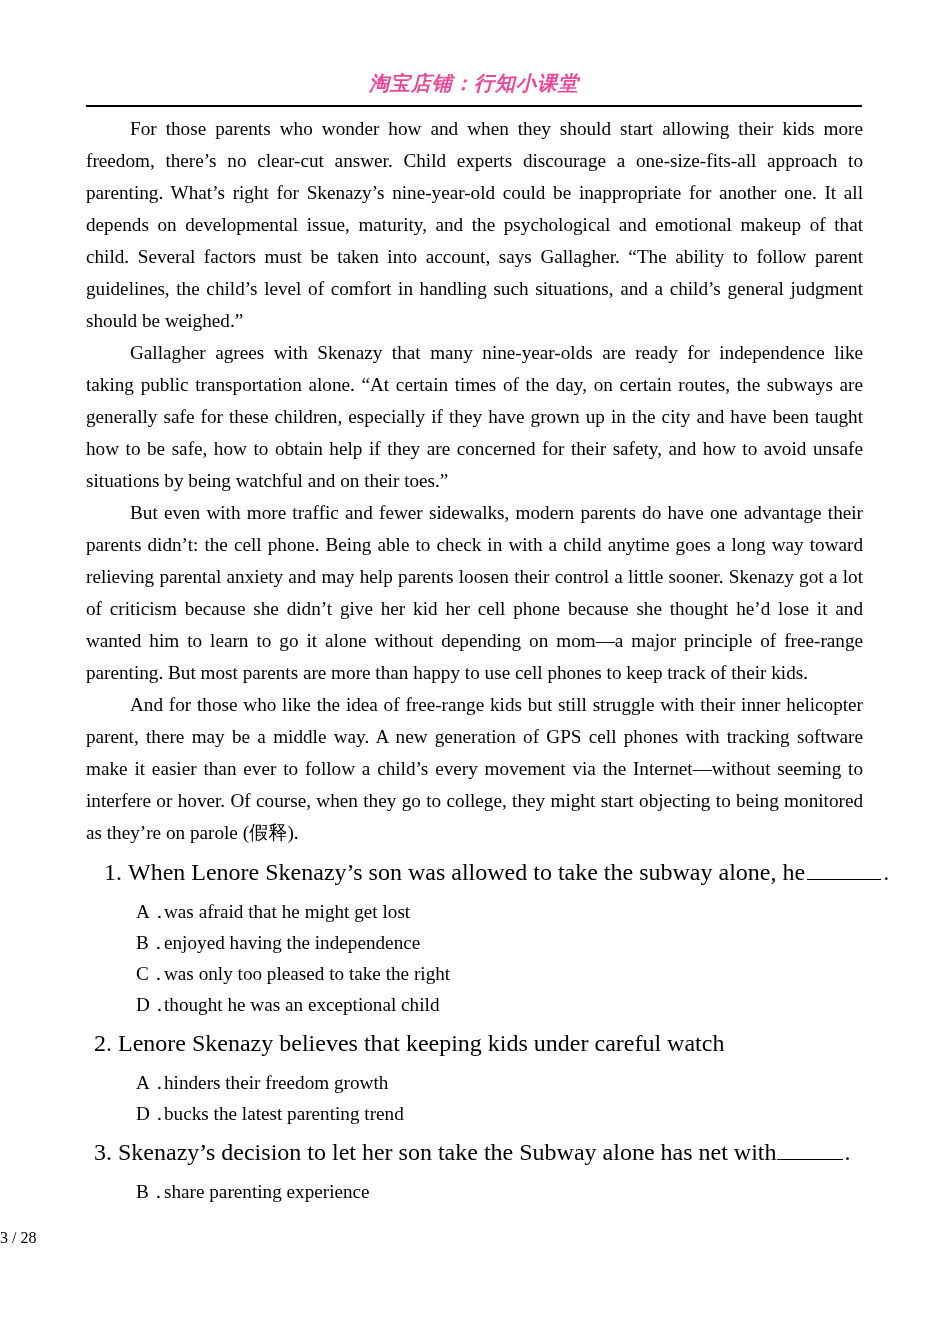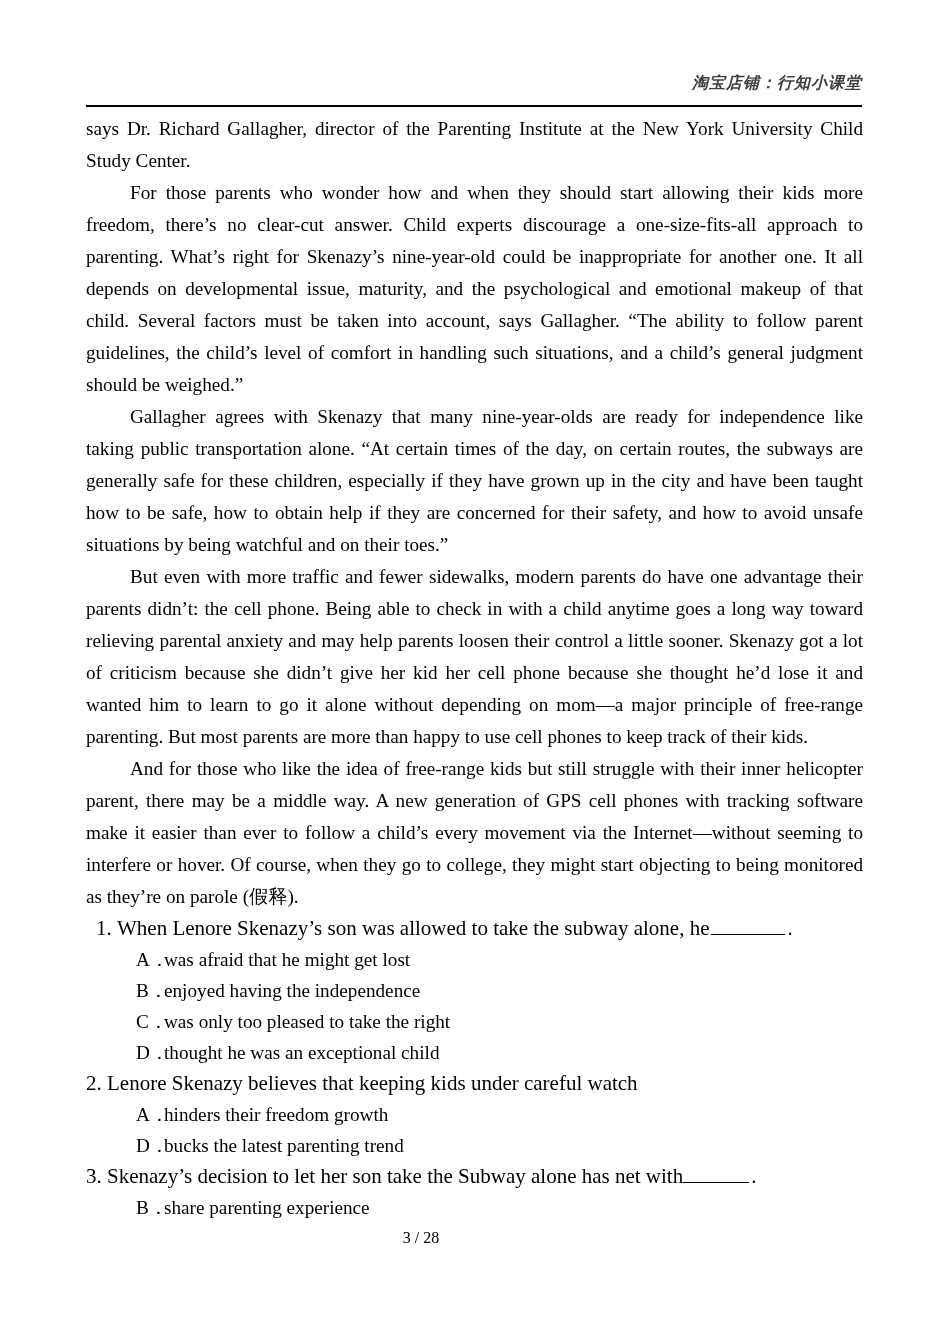--- a/index.html
+++ b/index.html
@@ -19,28 +19,28 @@
     position: absolute;
     left: 0; top: 0;
     width: 950px;
     height: 1344px;
   }
   .header-title {
     position: absolute;
     left: 86px;
     top: 70px;
     width: 776px;
-    text-align: right;
+    text-align: center;
     font-family: "DejaVu Sans", "Liberation Sans", sans-serif;
     font-weight: bold;
     font-style: italic;
-    font-size: 16px;
+    font-size: 20px;
     letter-spacing: 1px;
     line-height: 26px;
-    color: #404040;
+    color: #ec4899;
   }
   .header-rule {
     position: absolute;
     left: 86px;
     top: 105px;
     width: 776px;
     height: 0;
     border-top: 2px solid #000;
   }
   .content {
@@ -69,22 +69,22 @@
     font-family: "DejaVu Sans", "Liberation Serif", serif;
   }
   .questions {
     margin: 0;
     padding: 0;
   }
   .q-block {
     margin: 0;
   }
   .q-stem {
-    margin: 0;
-    font-size: 21px;
+    margin: 8px;
+    font-size: 24px;
     line-height: 31px;
     white-space: nowrap;
   }
   .q-stem.indent-1 {
     padding-left: 10px;
   }
   .blank {
     display: inline-block;
     border-bottom: 1.4px solid #000;
     vertical-align: baseline;
@@ -106,41 +106,39 @@
     width: 28px;
   }
   .opt .opt-text {
     display: inline;
   }
   .footer {
     position: absolute;
     left: 0;
     top: 1228px;
     width: 842px;
-    text-align: center;
     font-size: 16px;
     line-height: 20px;
     font-family: "Liberation Serif", serif;
   }
   .cjk {
     font-family: "DejaVu Sans", "Liberation Sans", sans-serif;
   }
 </style>
 </head>
 <body>
 
 <div class="page">
 
   <div class="header-title cjk">淘宝店铺：行知小课堂</div>
   <div class="header-rule"></div>
 
   <div class="content">
 
     <div>
-      <p class="para">says Dr. Richard Gallagher, director of the Parenting Institute at the New York University Child Study Center.</p>
       <p class="para indent">For those parents who wonder how and when they should start allowing their kids more freedom, there’s no clear-cut answer. Child experts discourage a one-size-fits-all approach to parenting. What’s right for Skenazy’s nine-year-old could be inappropriate for another one. It all depends on developmental issue, maturity, and the psychological and emotional makeup of that child. Several factors must be taken into account, says Gallagher. “The ability to follow parent guidelines, the child’s level of comfort in handling such situations, and a child’s general judgment should be weighed.”</p>
       <p class="para indent">Gallagher agrees with Skenazy that many nine-year-olds are ready for independence like taking public transportation alone. “At certain times of the day, on certain routes, the subways are generally safe for these children, especially if they have grown up in the city and have been taught how to be safe, how to obtain help if they are concerned for their safety, and how to avoid unsafe situations by being watchful and on their toes.”</p>
       <p class="para indent">But even with more traffic and fewer sidewalks, modern parents do have one advantage their parents didn’t: the cell phone. Being able to check in with a child anytime goes a long way toward relieving parental anxiety and may help parents loosen their control a little sooner. Skenazy got a lot of criticism because she didn’t give her kid her cell phone because she thought he’d lose it and wanted him to learn to go it alone without depending on mom—a major principle of free-range parenting. But most parents are more than happy to use cell phones to keep track of their kids.</p>
       <p class="para indent">And for those who like the idea of free-range kids but still struggle with their inner helicopter parent, there may be a middle way. A new generation of GPS cell phones with tracking software make it easier than ever to follow a child’s every movement via the Internet—without seeming to interfere or hover. Of course, when they go to college, they might start objecting to being monitored as they’re on parole (假释).</p>
     </div>
 
 
     <div class="questions">
 
       <div class="q-block">

